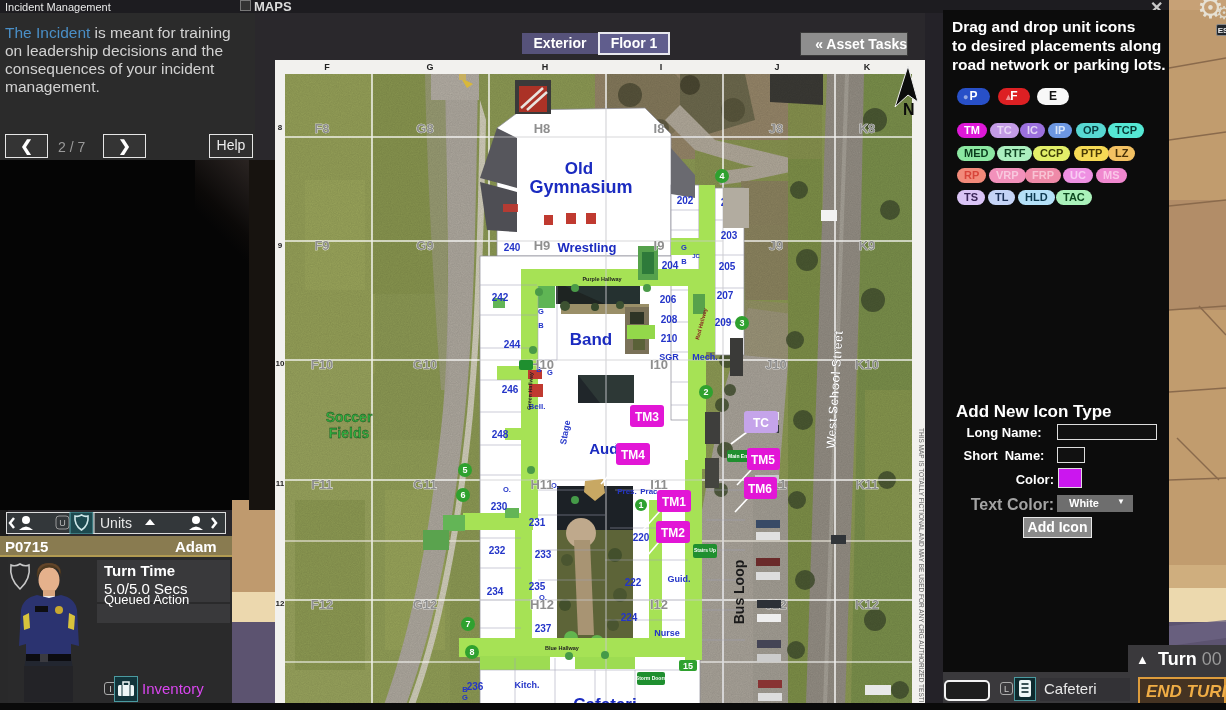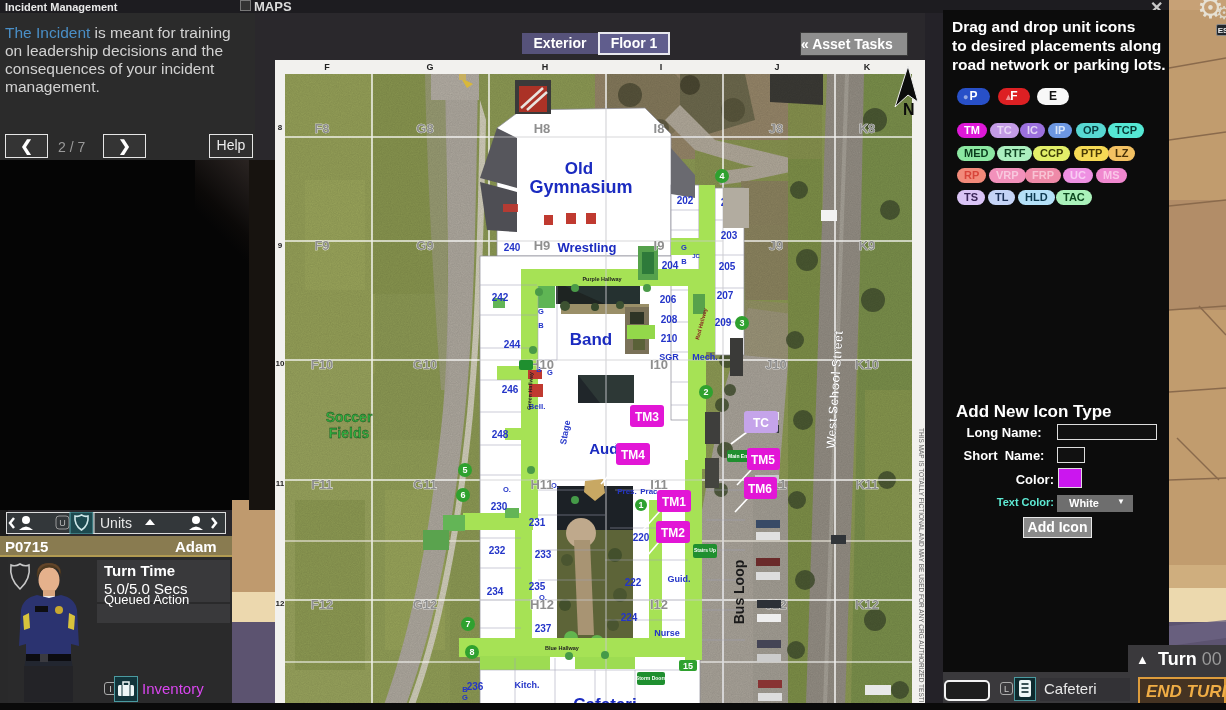--- a/index.html
+++ b/index.html
@@ -4,21 +4,21 @@
 <style>
 *{margin:0;padding:0;box-sizing:border-box}
 html,body{width:1226px;height:710px;overflow:hidden;background:#2a282c;font-family:"Liberation Sans",sans-serif;position:relative}
 .abs{position:absolute}
 </style>
 </head>
 <body>
 
 <div class="abs" style="left:0;top:0;width:1169px;height:13px;background:#1d1c20"></div>
 <div class="abs" style="left:1169px;top:0;width:57px;height:12px;background:#c7a176"></div>
-<div class="abs" style="left:5px;top:1px;font-size:11px;font-weight:bold;color:#e8e8e8">Incident Management</div>
+<div class="abs" style="left:5px;top:1px;font-size:11px;font-weight:normal;color:#e8e8e8">Incident Management</div>
 <div class="abs" style="left:240px;top:0px;width:11px;height:11px;border:1px solid #777;background:#333"></div>
 <div class="abs" style="left:254px;top:-1px;font-size:13px;font-weight:bold;color:#dcdcdc">MAPS</div>
 <div class="abs" style="left:1150px;top:-2px;font-size:16px;font-weight:bold;color:#c8c8c8">✕</div>
 
 <div class="abs" style="left:1197px;top:-10px;font-size:30px;color:#e6e1d4;z-index:9">⚙</div>
 <div class="abs" style="left:1216px;top:2px;font-size:18px;color:#ddd8ca;z-index:9">⚙</div>
 <div class="abs" style="left:1216px;top:24px;width:14px;height:12px;background:#22262a;border:1px solid #888;border-radius:2px;color:#eee;font-size:8px;font-weight:bold;text-align:center;line-height:11px;z-index:9">ES</div>
 
 <div class="abs" style="left:0;top:13px;width:255px;height:497px;background:#2b2b2b"></div>
 <div class="abs" style="left:5px;top:24px;width:242px;font-size:15.5px;line-height:18px;color:#d2d2d2"><span style="color:#4a8fc7">The Incident</span> is meant for training on leadership decisions and the consequences of your incident management.</div>
@@ -61,21 +61,21 @@
         <line x1="18" y1="652" x2="28" y2="644"></line>
         <line x1="34" y1="651" x2="44" y2="643"></line>
         <line x1="50" y1="650" x2="57" y2="645"></line>
 </g>
 </svg></div>
 
 <div class="abs" style="left:925px;top:13px;width:18px;height:697px;background:#242228"></div>
 
 <div class="abs" style="left:522px;top:33px;width:76px;height:21px;background:#56527a;color:#fff;font-size:14px;font-weight:bold;text-align:center;line-height:20px">Exterior</div>
 <div class="abs" style="left:598px;top:32px;width:72px;height:23px;background:#605d8d;border:2px solid #e8e8ee;color:#fff;font-size:14px;font-weight:bold;text-align:center;line-height:18px">Floor 1</div>
-<div class="abs" style="left:800px;top:32px;width:108px;height:24px;background:#8e8e8e;border:1px solid #3a3a3a;color:#fff;font-size:14px;font-weight:bold;text-align:left;line-height:22px">« Asset Tasks</div>
+<div class="abs" style="left:800px;top:32px;width:108px;height:24px;background:#8e8e8e;border:1px solid #3a3a3a;color:#fff;font-size:14px;font-weight:bold;text-align:right;line-height:22px">« Asset Tasks</div>
 
 <div class="abs" id="mapbox" style="left:275px;top:60px;width:650px;height:645px;background:#f4f3f0">
 <svg width="650" height="645" viewBox="0 0 650 645">
 
 <rect x="10" y="14" width="627" height="631" fill="#8e9b55"></rect>
 
 <rect x="10" y="14" width="90" height="300" fill="#97a259"></rect>
 <rect x="10" y="300" width="88" height="345" fill="#9aa55e"></rect>
 <rect x="97" y="14" width="78" height="220" fill="#8a9750"></rect>
 <rect x="97" y="380" width="78" height="265" fill="#93a058"></rect>
@@ -490,21 +490,21 @@
 <div class="abs" style="left:943px;top:10px;width:226px;height:680px;background:#0c0c0c"></div>
 <div class="abs" style="left:952px;top:17px;width:215px;font-size:15.5px;font-weight:bold;line-height:19px;color:#fff">Drag and drop unit icons<br>to desired placements along<br>road network or parking lots.</div>
 
 <div class="abs" style="left:956px;top:402px;font-size:17px;font-weight:bold;color:#fff">Add New Icon Type</div>
 <div class="abs" style="left:954px;top:425px;width:100px;text-align:center;font-size:13px;font-weight:bold;color:#fff">Long Name:</div>
 <div class="abs" style="left:1057px;top:424px;width:100px;height:16px;background:#111;border:1px solid #ddd"></div>
 <div class="abs" style="left:954px;top:448px;width:100px;text-align:center;font-size:13px;font-weight:bold;color:#fff">Short&nbsp; Name:</div>
 <div class="abs" style="left:1057px;top:447px;width:28px;height:16px;background:#111;border:1px solid #ddd"></div>
 <div class="abs" style="left:954px;top:472px;width:100px;text-align:right;font-size:13px;font-weight:bold;color:#fff">Color:</div>
 <div class="abs" style="left:1058px;top:468px;width:24px;height:20px;background:#cb16ef;border:1px solid #ddd"></div>
-<div class="abs" style="left:954px;top:496px;width:100px;text-align:right;font-size:11px;font-weight:bold;color:#5eead4">Text Color:</div>
+<div class="abs" style="left:954px;top:496px;width:100px;text-align:right;font-size:16px;font-weight:bold;color:#a3a3a3">Text Color:</div>
 <div class="abs" style="left:1057px;top:495px;width:76px;height:17px;background:#6e6e6e;color:#fff;font-size:11px;font-weight:bold;padding:2px 0 0 12px">White <span style="float:right;margin-right:8px;font-size:8px">▼</span></div>
 <div class="abs" style="left:1023px;top:517px;width:69px;height:21px;background:#8a8a8a;border:1px solid #e8e8e8;color:#fff;font-size:14px;font-weight:bold;text-align:center;line-height:19px">Add Icon</div>
 
 <div class="abs" id="pills" style="left:0;top:0">
 <style>
 .pill{position:absolute;height:15px;border-radius:8px;font-weight:bold;font-size:11px;line-height:15px;color:#fff;padding:0 7px}
 .pillb{position:absolute;height:17px;border-radius:9px;font-weight:bold;font-size:12px;color:#fff;padding:0 9px;line-height:17px}
 </style>
 <div class="pillb" style="left:957px;top:88px;width:33px;background:#2850c8;text-align:center;padding:0"><span style="position:absolute;left:6px;top:1px;opacity:0.5;font-size:9px">●</span>P</div>
 <div class="pillb" style="left:998px;top:88px;width:32px;background:#dd2023;text-align:center;padding:0"><span style="position:absolute;left:6px;top:1px;opacity:0.5;font-size:9px">▲</span>F</div>

